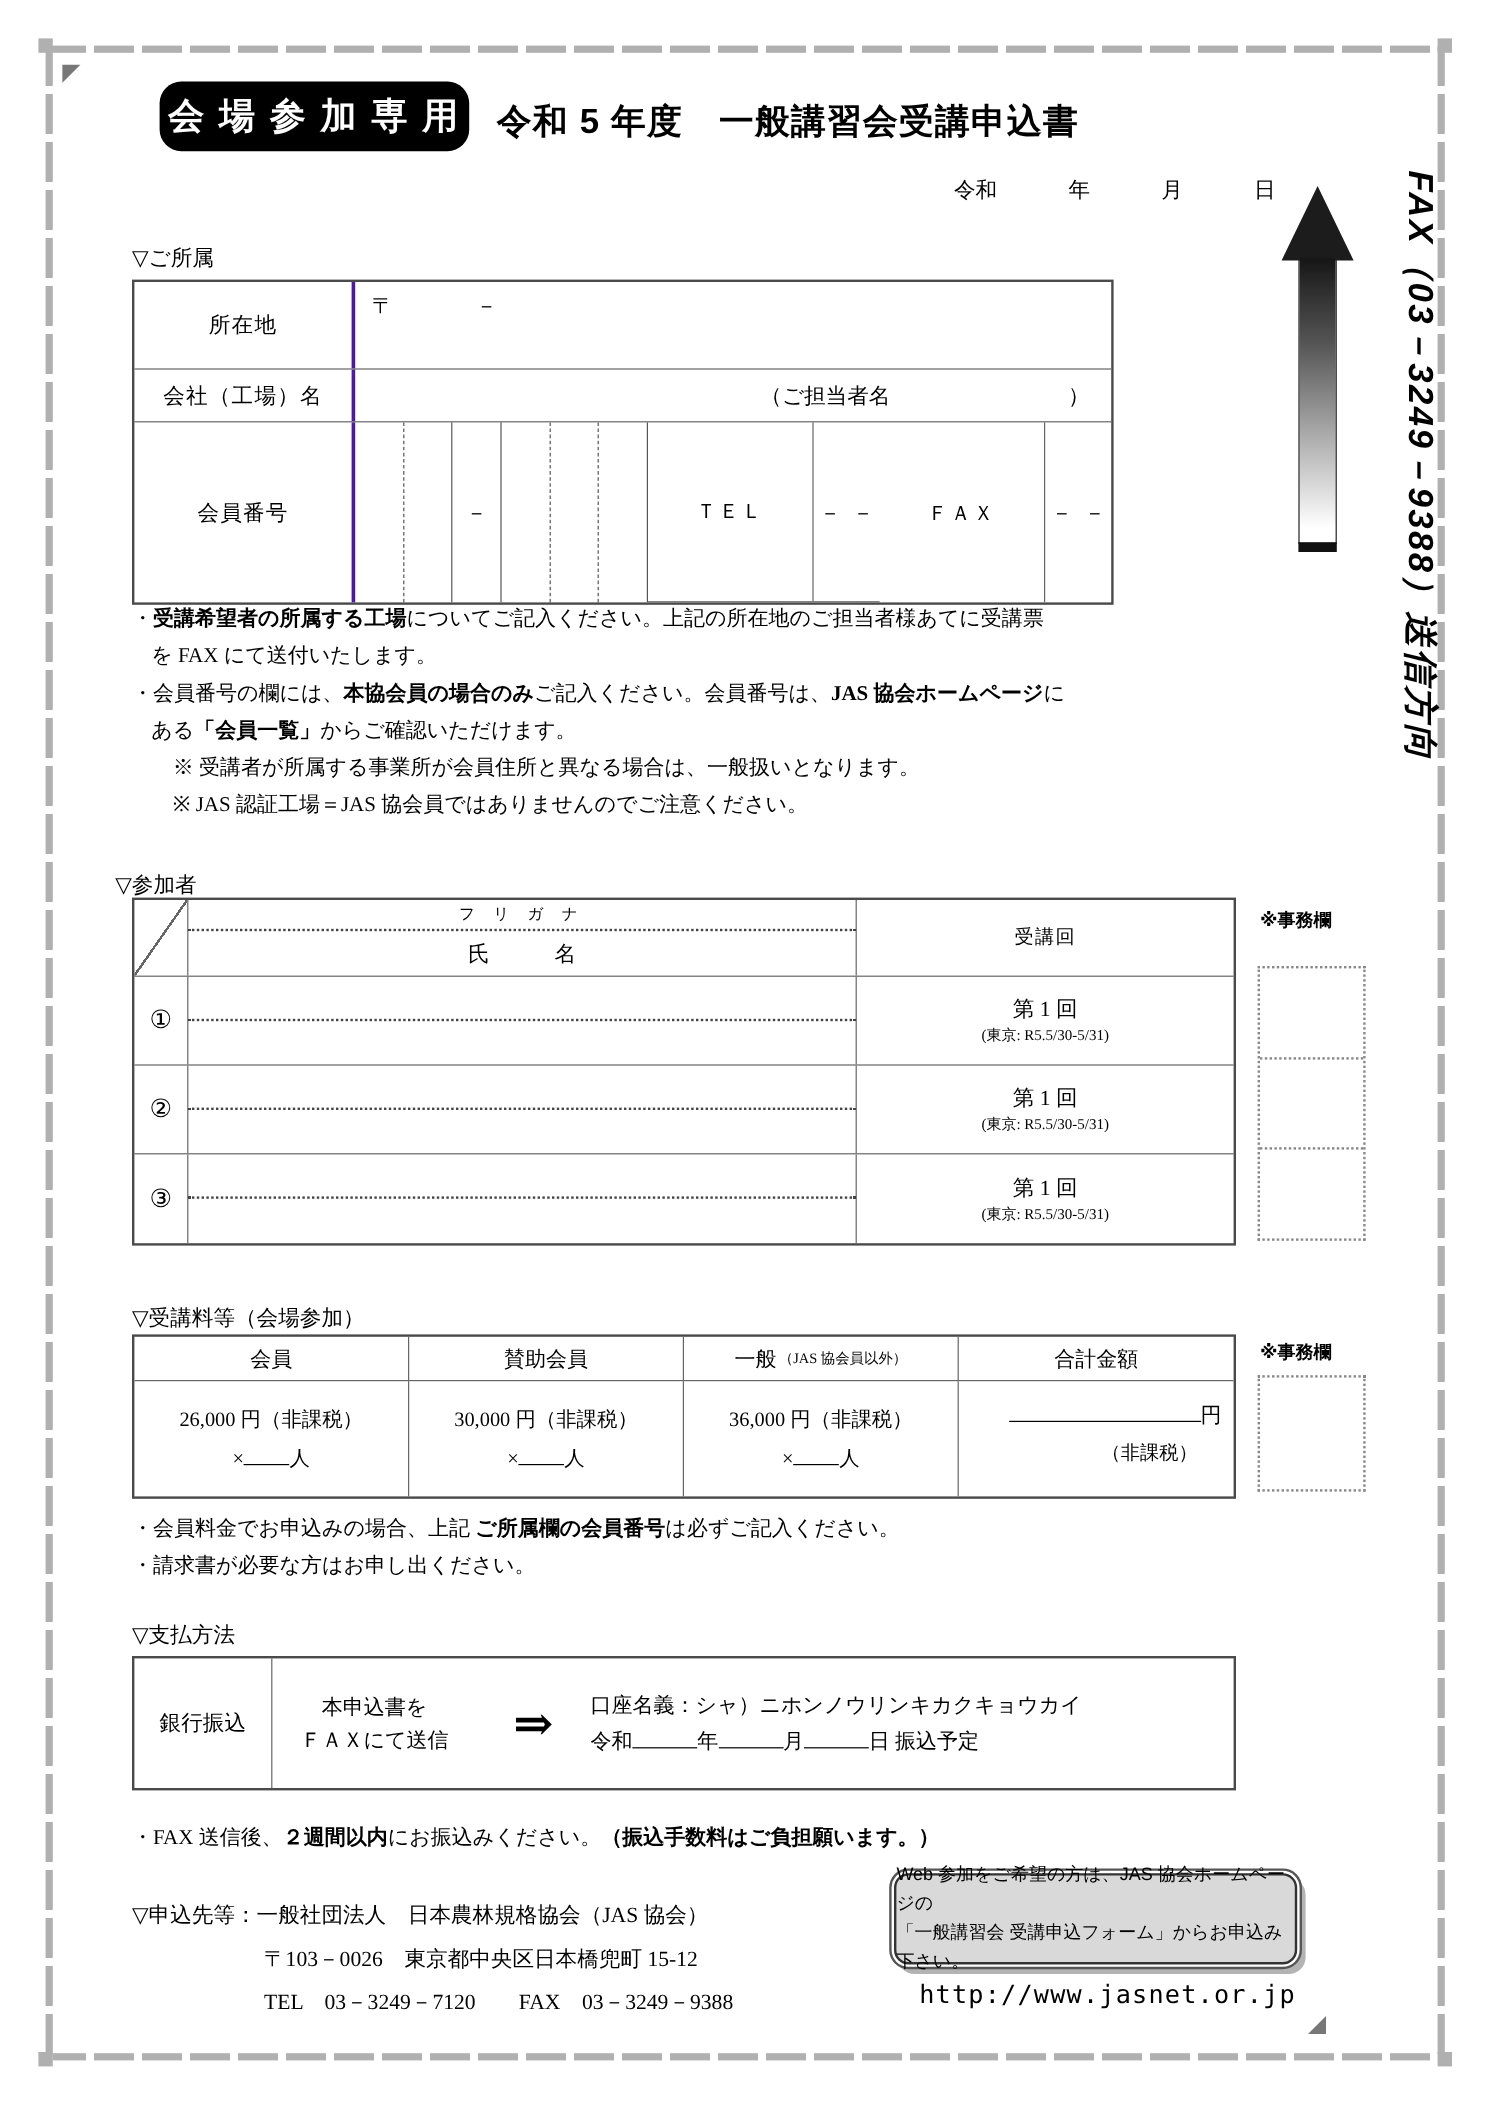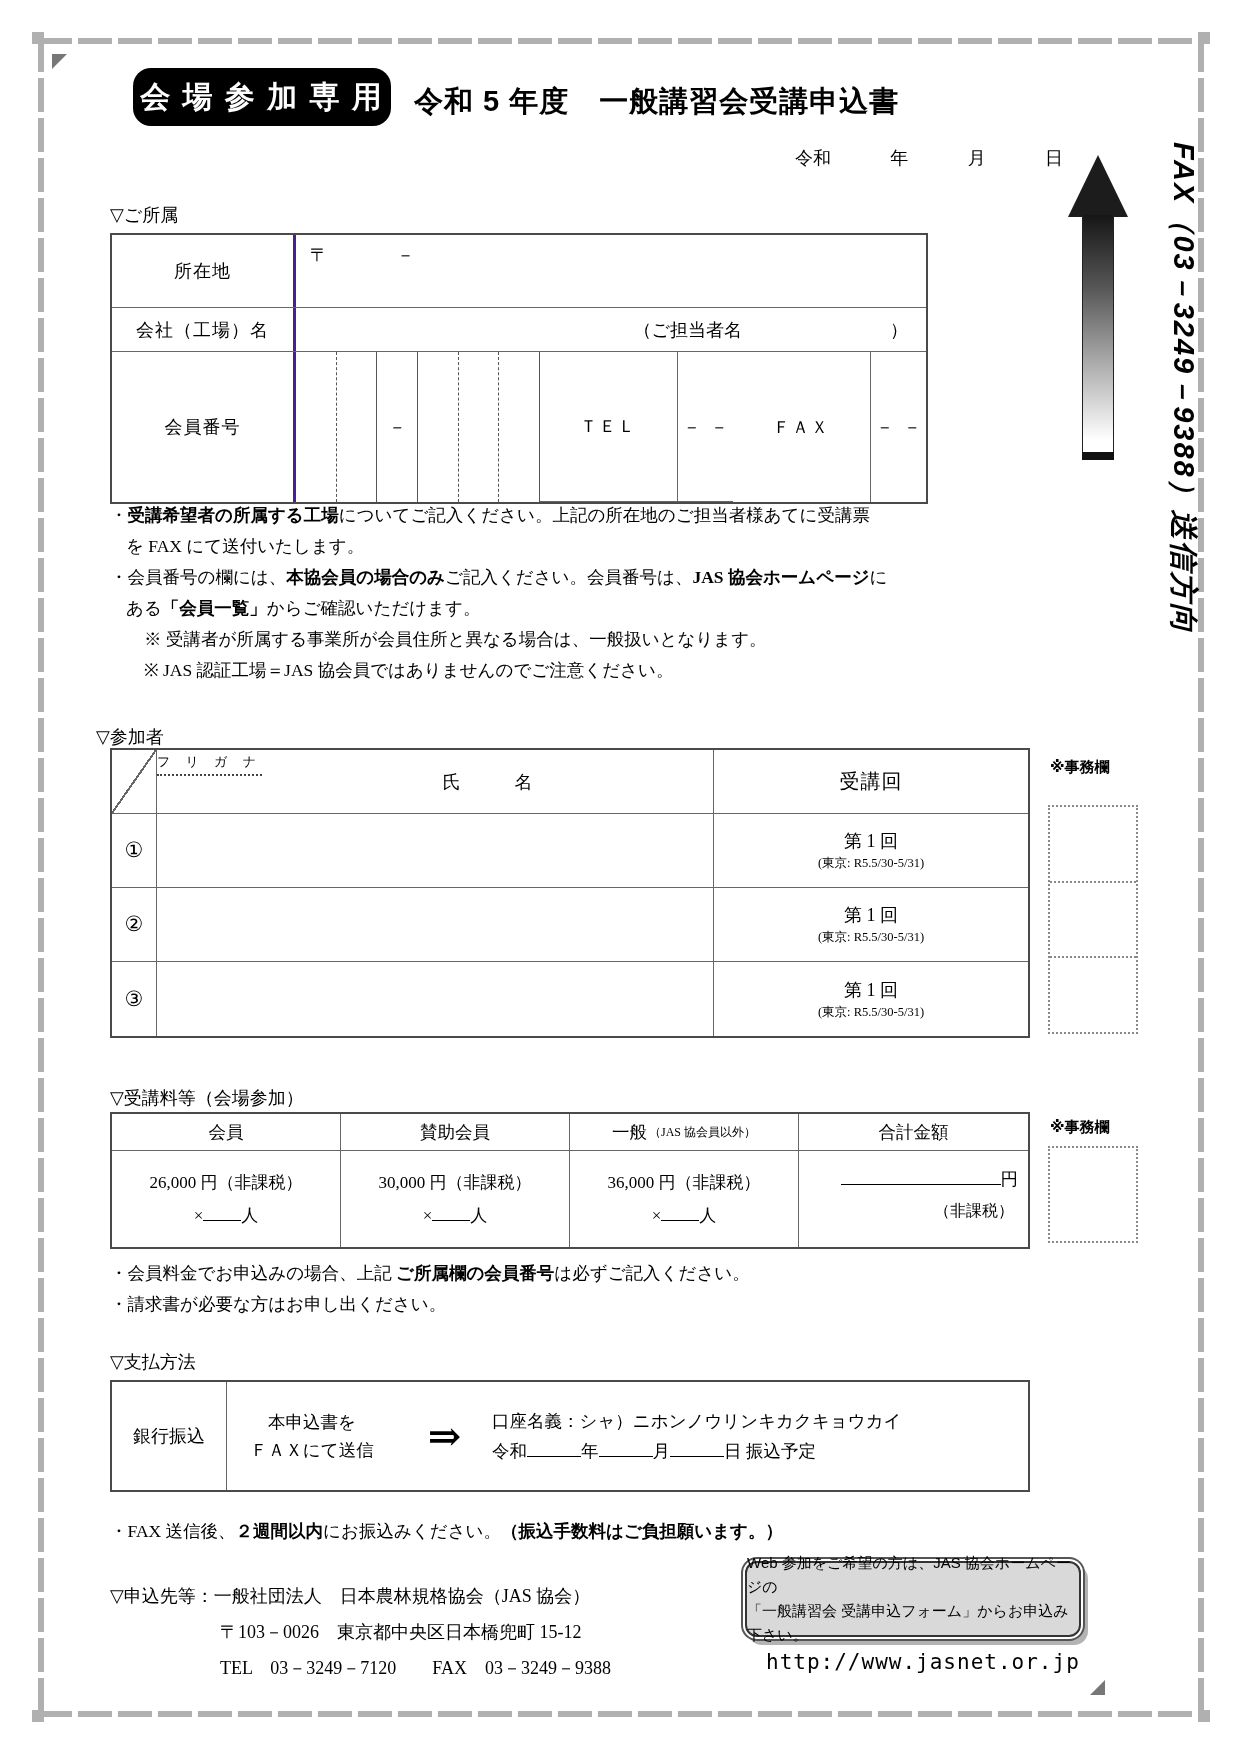--- a/index.html
+++ b/index.html
@@ -73,29 +73,29 @@
   .ind1 { padding-left:16px; } .ind2 { padding-left:34px; }
 
   
   .ptab { position:absolute; left:110px; top:748px; width:920px; border:2px solid #4a4a4a; }
   .prow { display:flex; border-bottom:1px solid #666; }
   .prow:last-child { border-bottom:none; }
   .pcol-no { width:45px; border-right:1px solid #666; display:flex; align-items:center;
     justify-content:center; font-size:21px; }
   .pcol-no.diag { background:linear-gradient(to bottom right,transparent calc(50% - 1px),
     #666 calc(50% - 1px) calc(50% + 1px),transparent calc(50% + 1px)); }
-  .pcol-name { width:557px; border-right:1px solid #666; display:flex; }
+  .pcol-name { width:557px; border-right:1px solid #666; display:flex; flex-direction:column; }
   .pcol-round { flex:1; display:flex; flex-direction:column; align-items:center; justify-content:center; }
   .phead { height:64px; } .pdata { height:74px; }
   .furi { height:26px; display:flex; align-items:center; justify-content:center;
     font-size:13px; letter-spacing:6px; border-bottom:2px dotted #444; }
   .nameh { flex:1; display:flex; align-items:center; justify-content:center; font-size:18px; }
   .nhalf-top { height:50%; border-bottom:2px dotted #444; }
   .nhalf-bot { height:50%; }
-  .roundh { font-size:20px; letter-spacing:1px; }
+  .roundh { font-size:16px; letter-spacing:1px; }
   .round-main { font-size:18px; } .round-sub { font-size:12.5px; margin-top:2px; }
 
   
   .admin-label { position:absolute; font-family:"Liberation Sans","DejaVu Sans",sans-serif;
     font-size:15px; font-weight:bold; }
   .admin-box { position:absolute; border:2px dotted #888; display:flex; flex-direction:column; background:#fff; }
   .admin-cell { flex:1; border-bottom:2px dotted #888; }
   .admin-cell:last-child { border-bottom:none; }
 
   
@@ -106,21 +106,21 @@
     justify-content:center; font-size:17.5px; }
   .fcell:last-child { border-right:none; }
   .fcell .subsm { font-size:12px; margin-left:2px; }
   .fval { flex-direction:column; }
   .price { font-size:17px; }
   .mult { margin-top:10px; font-size:17px; }
   .bl { display:inline-block; width:38px; border-bottom:1.5px solid #000; height:1em; vertical-align:baseline; }
   .ftotal { align-items:flex-end; justify-content:center; padding-bottom:10px; }
   .total-line { text-align:right; padding-right:10px; font-size:17.5px; }
   .bl-wide { display:inline-block; width:160px; border-bottom:1.5px solid #000; height:1em; }
-  .tax { text-align:right; padding-right:14px; margin-top:10px; font-size:16px; }
+  .tax { text-align:right; padding-right:30px; margin-top:10px; font-size:16px; }
 
   
   .paytab { position:absolute; left:110px; top:1380px; width:920px; height:112px;
     border:2px solid #4a4a4a; display:flex; }
   .pay-method { width:115px; border-right:1px solid #666; display:flex; align-items:center;
     justify-content:center; font-size:18px; }
   .pay-rest { flex:1; display:flex; align-items:center; }
   .pay-action { width:170px; text-align:center; font-size:17.5px; line-height:28px; }
   .pay-arrow { width:95px; text-align:center; font-size:40px; font-weight:bold; }
   .pay-bank { flex:1; font-size:17.5px; line-height:30px; }

